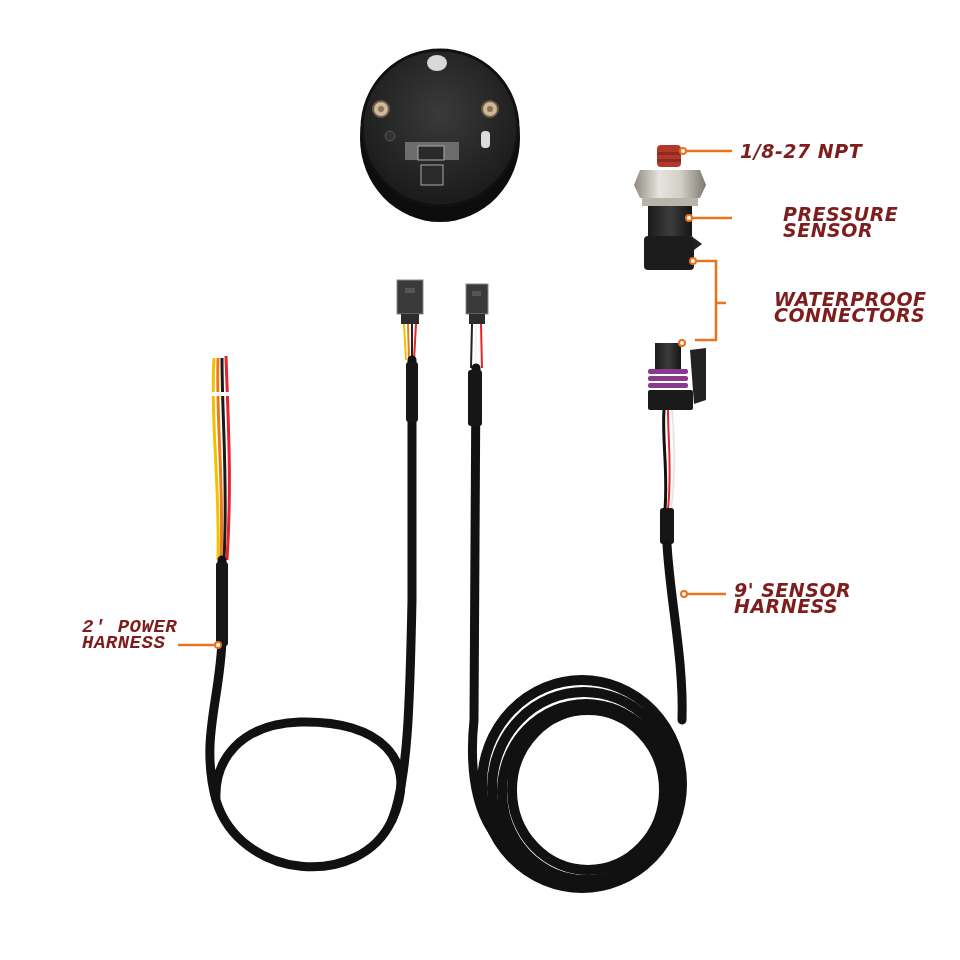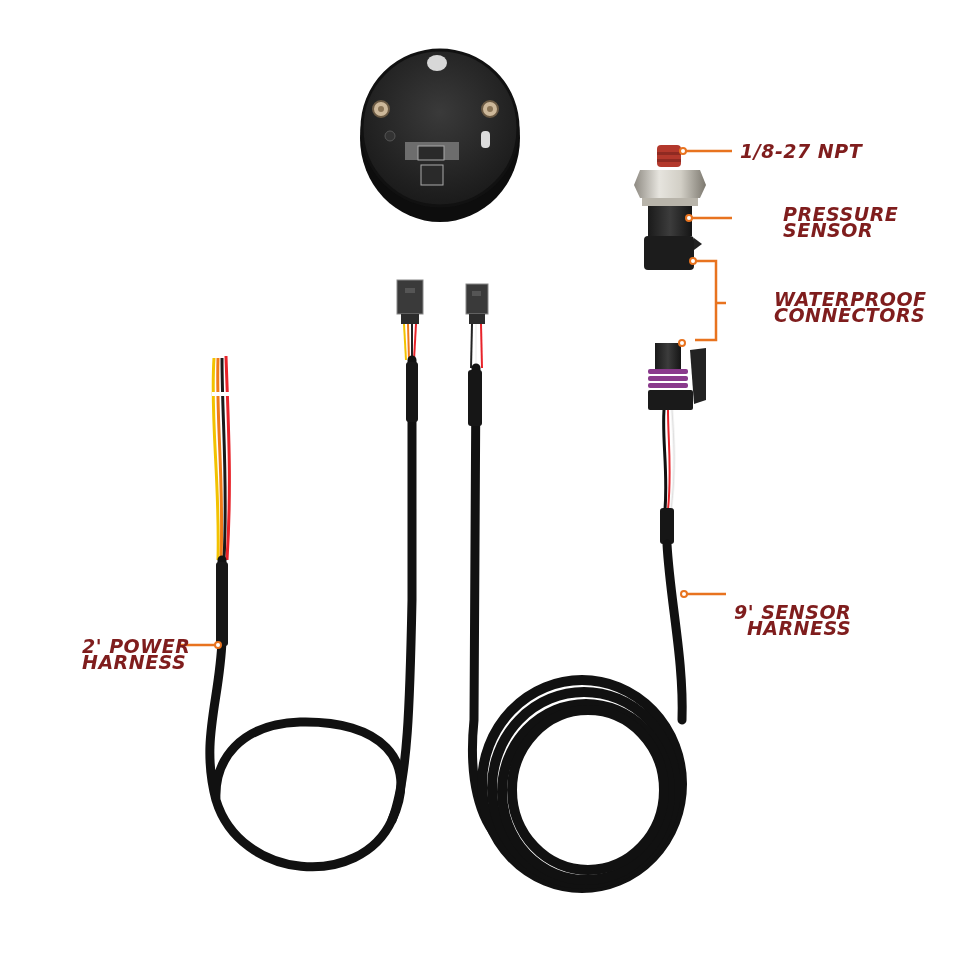--- a/index.html
+++ b/index.html
@@ -138,20 +138,20 @@
   <span>1/8-27 NPT</span>
 </div>
 <div class="label" style="left:740px;top:206px;margin-left:43px;">
   <span>PRESSURE</span>
   <span>SENSOR</span>
 </div>
 <div class="label" style="left:734px;top:291px;margin-left:40px;">
   <span>WATERPROOF</span>
   <span>CONNECTORS</span>
 </div>
-<div class="label" style="left:734px;top:604px;text-align:right;">
+<div class="label" style="left:734px;top:582px;">
   <span>9' SENSOR</span>
   <span>HARNESS</span>
 </div>
-<div class="label" style="left:82px;top:638px;">
+<div class="label" style="left:82px;top:619px;font-family:Liberation Mono, monospace;">
   <span>2' POWER</span>
   <span>HARNESS</span>
 </div>
 
 </body></html>

